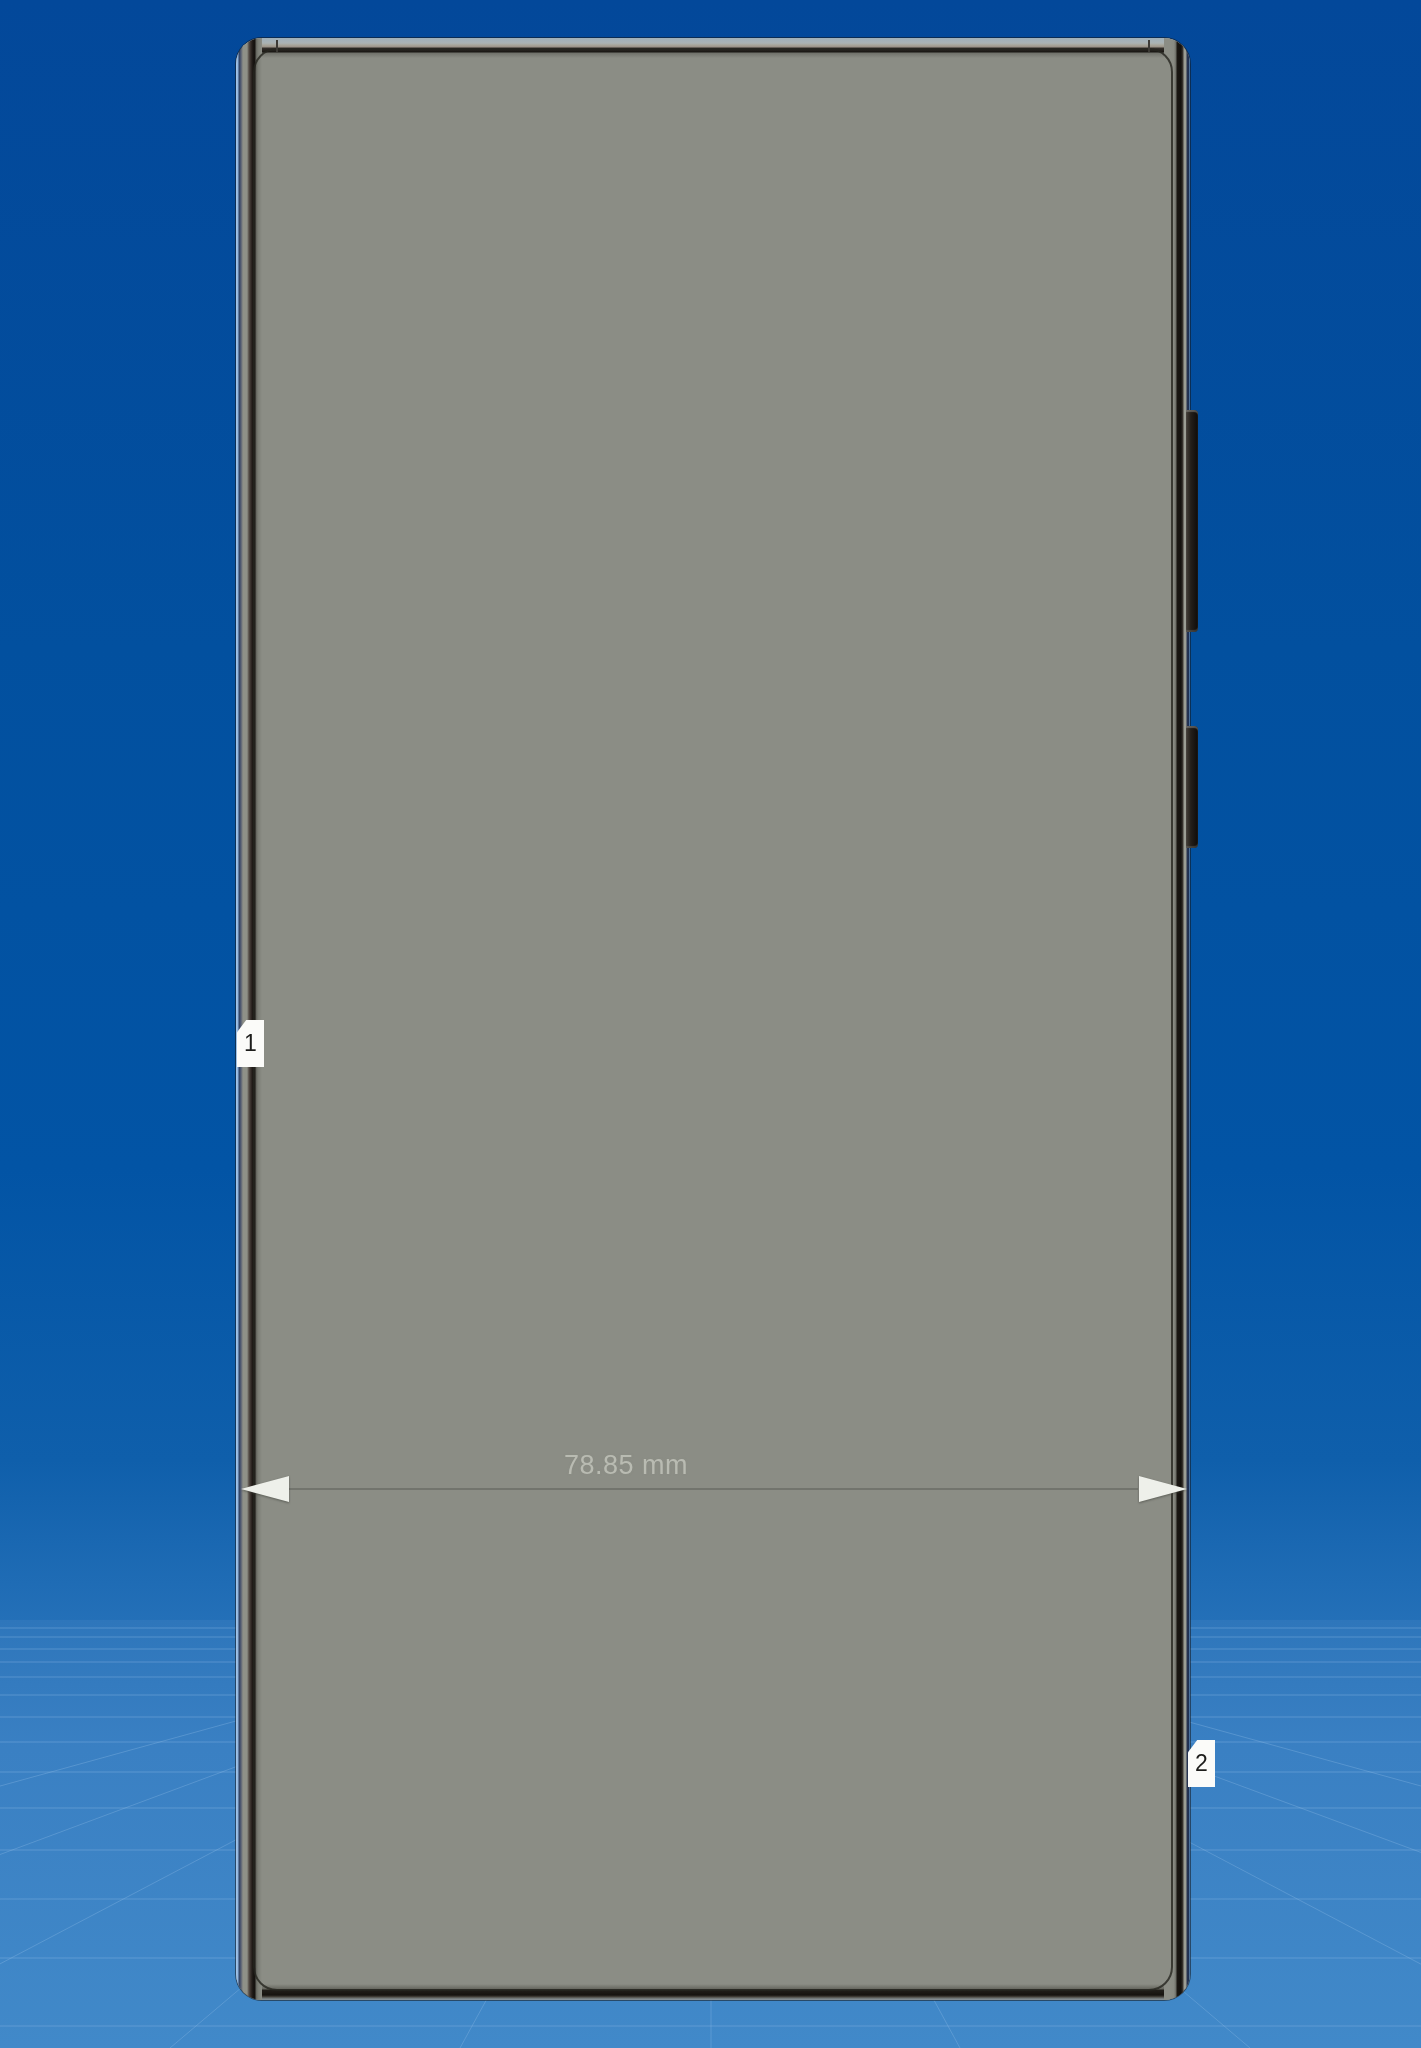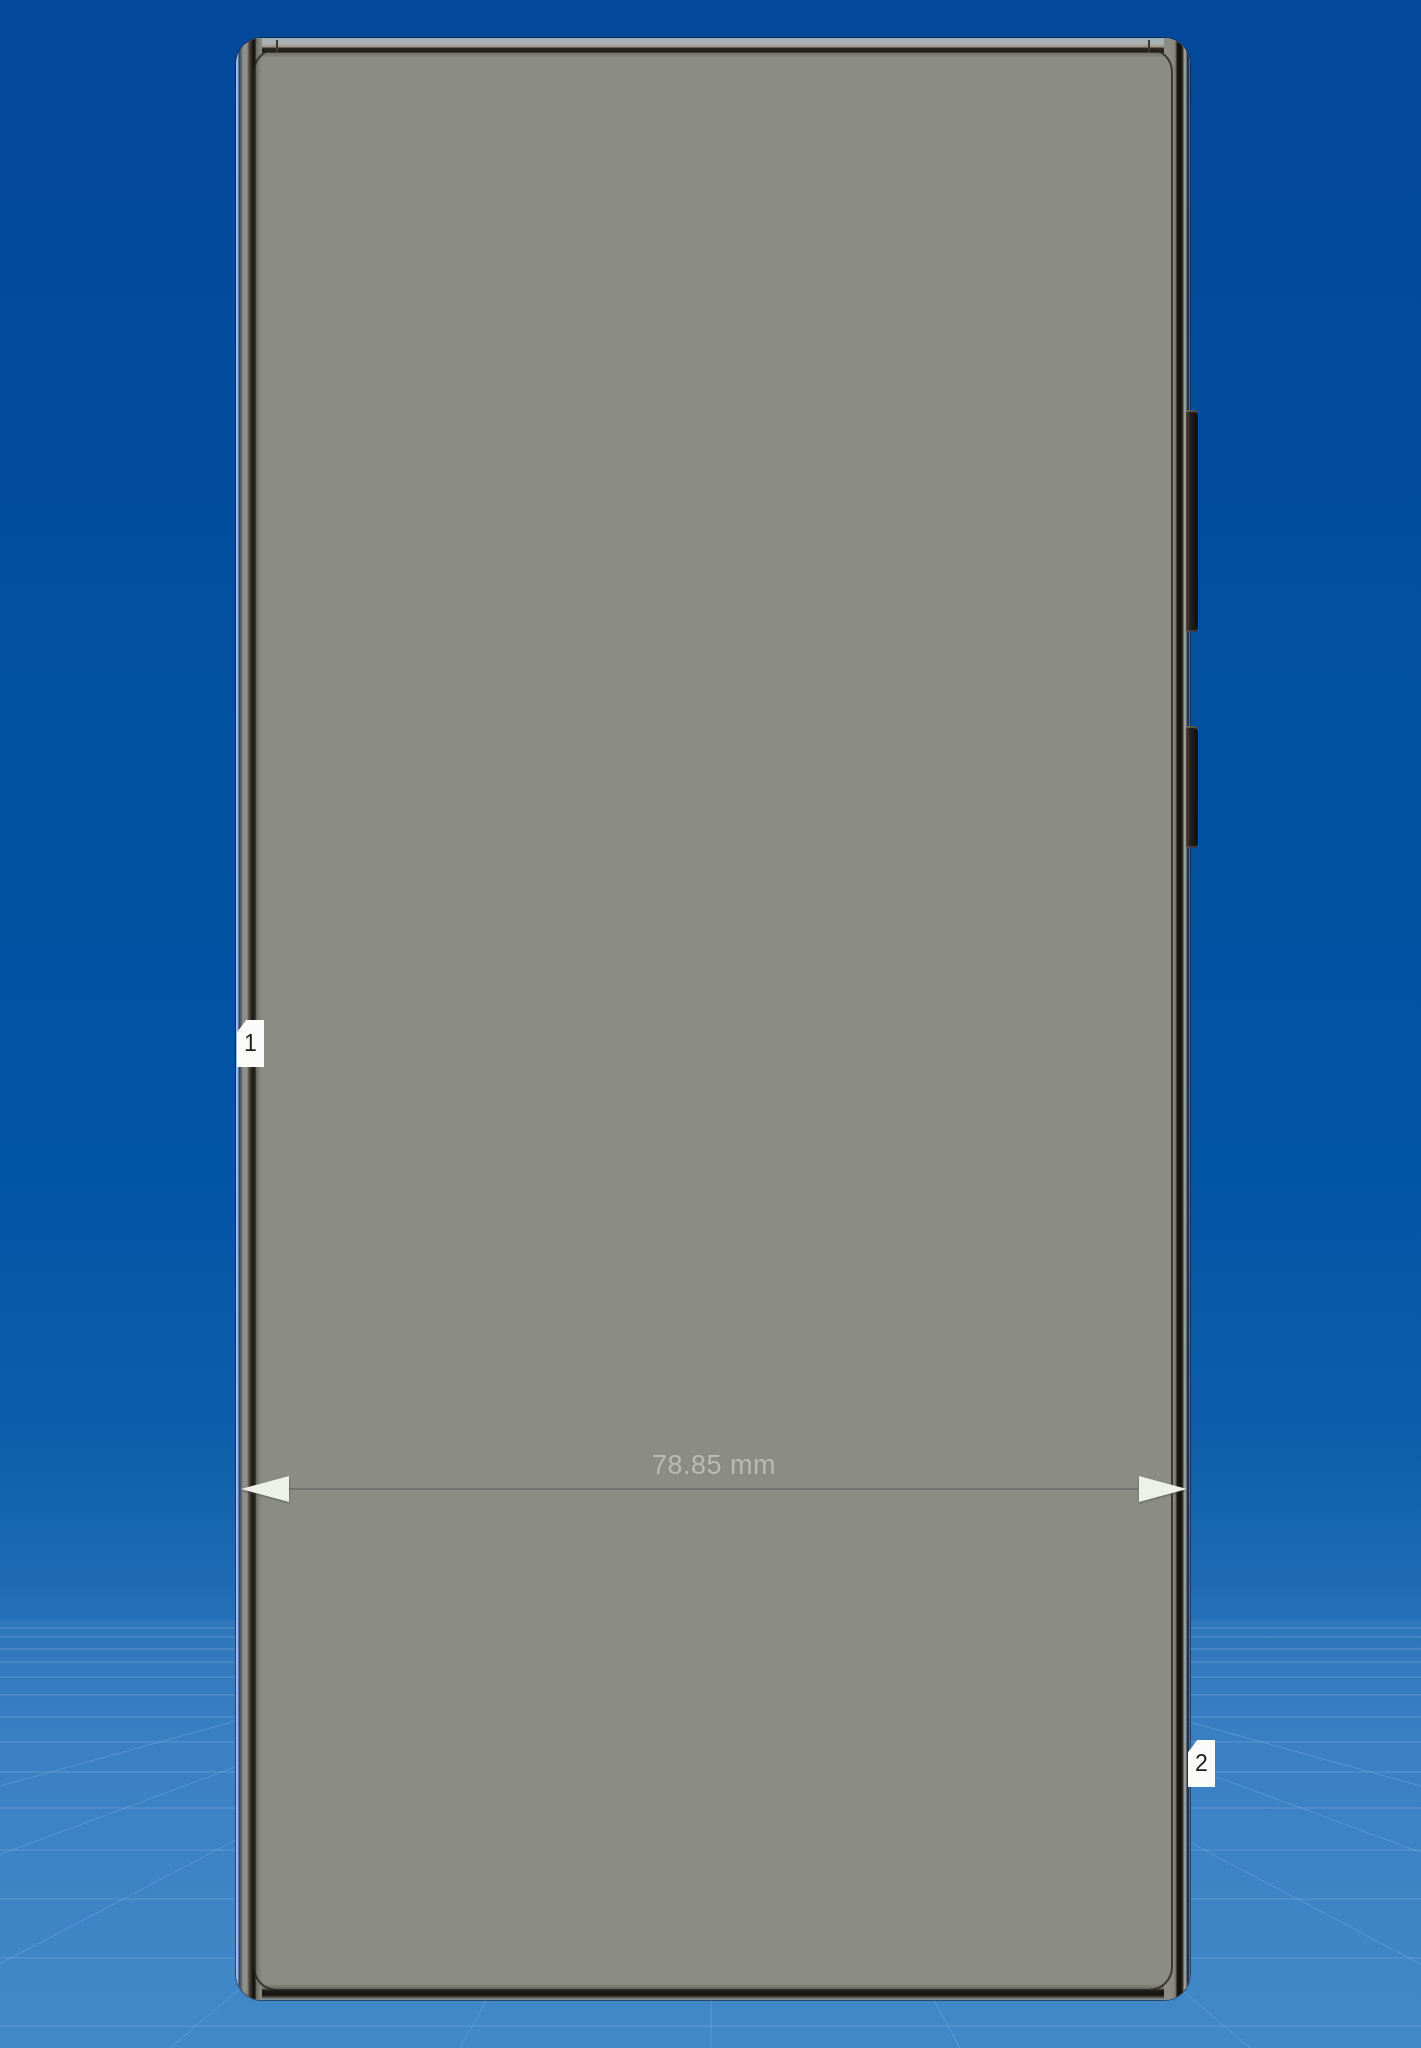--- a/index.html
+++ b/index.html
@@ -77,21 +77,21 @@
     border-top:13px solid transparent;border-bottom:13px solid transparent;
     border-right:48px solid #eef0ea;
   }
   .dim-arrow.right{
     left:1139px;
     border-top:13px solid transparent;border-bottom:13px solid transparent;
     border-left:48px solid #eef0ea;
   }
   .dim-text{
     position:absolute;left:564px;top:1450px;width:300px;
-    text-align:center;font-size:27px;color:#b9bbb2;letter-spacing:0.5px;
+    font-size:27px;color:#b9bbb2;letter-spacing:0.5px;
     text-shadow:0 0 2px rgba(139,141,133,0.8);
   }
   
   .tag{
     position:absolute;width:27px;height:47px;background:#fbfbf9;
     clip-path:polygon(34% 0, 100% 0, 100% 100%, 0 100%, 0 26%);
     display:flex;align-items:center;justify-content:center;
     font-size:23px;color:#1d1d1b;
     box-shadow:1px 2px 3px rgba(0,0,0,0.35);
   }

